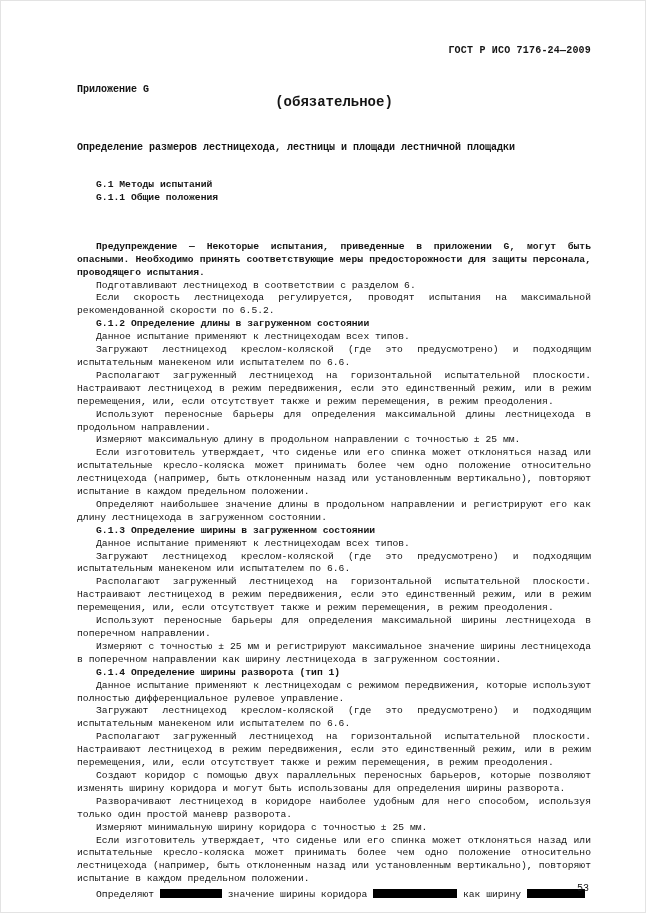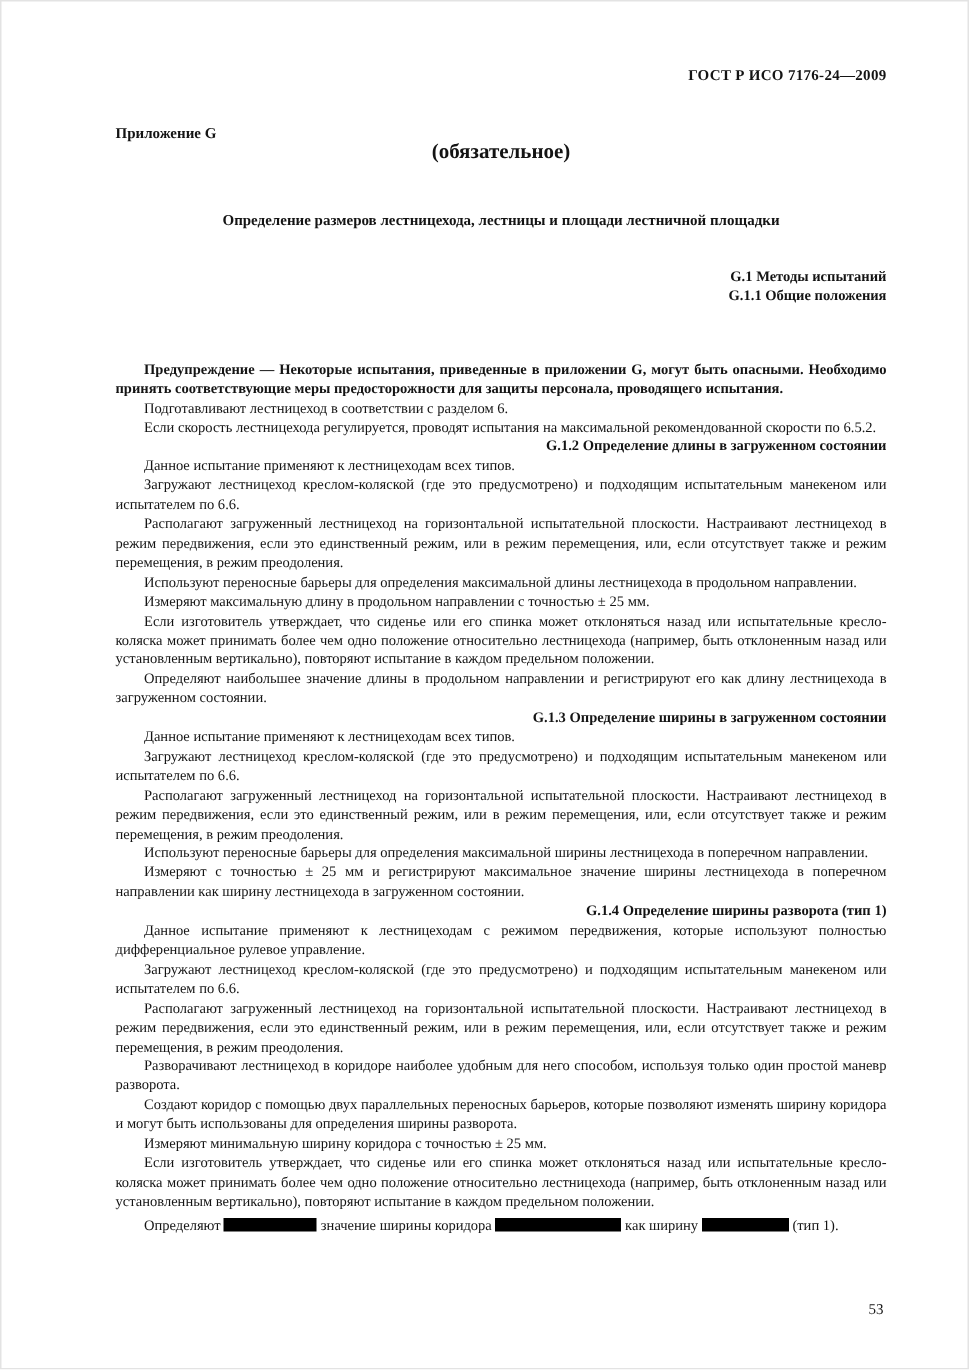--- a/index.html
+++ b/index.html
@@ -3,21 +3,21 @@
 <meta charset="utf-8">
 <style>
   html, body { margin: 0; padding: 0; background: #ffffff; }
   .page {
     position: relative;
     width: 646px;
     height: 913px;
     background: #ffffff;
     box-sizing: border-box;
     border: 1px solid #e3e3e3;
-    font-family: Liberation Serif, serif;
+    font-family: Liberation Mono, monospace;
     color: #141414;
     overflow: hidden;
   }
   .content {
     position: absolute;
     left: 76px;
     top: 44px;
     width: 514px;
   }
   .header-row {
@@ -34,53 +34,53 @@
     line-height: 12px;
   }
   .annex-sublabel {
     text-align: center;
     font-size: 14px;
     font-weight: bold;
     line-height: 12px;
   }
   .doc-title {
     margin-top: 33px;
-    text-align: center;
+    text-align: left;
     font-size: 10px;
     font-weight: bold;
     line-height: 13px;
   }
   .doc-body {
     margin-top: 25px;
     font-size: 9.7px;
     line-height: 12.9px;
     text-align: justify;
   }
   .para {
     margin: 0;
     text-indent: 19px;
   }
-  .para.heading { font-weight: bold; text-align: right; }
+  .para.heading { font-weight: bold; text-align: left; }
   .para.warning { font-weight: bold; margin-top: 36px; }
   .redacted-line {
     margin-top: 3px;
     text-indent: 19px;
     white-space: nowrap;
     overflow: hidden;
   }
   .redact-bar {
     display: inline-block;
     height: 9px;
     background: #000000;
     vertical-align: -1px;
   }
   .page-number {
     position: absolute;
     right: 56px;
-    bottom: 33px;
+    bottom: 18px;
     font-size: 10px;
   }
 </style>
 </head>
 <body>
 
 <div class="page">
   <div class="content">
 
     <div class="header-row">
@@ -111,22 +111,22 @@
         <div class="para heading">G.1.3 Определение ширины в загруженном состоянии</div>
         <div class="para body">Данное испытание применяют к лестницеходам всех типов.</div>
         <div class="para body">Загружают лестницеход креслом-коляской (где это предусмотрено) и подходящим испытательным манекеном или испытателем по 6.6.</div>
         <div class="para body">Располагают загруженный лестницеход на горизонтальной испытательной плоскости. Настраивают лестницеход в режим передвижения, если это единственный режим, или в режим перемещения, или, если отсутствует также и режим перемещения, в режим преодоления.</div>
         <div class="para body">Используют переносные барьеры для определения максимальной ширины лестницехода в поперечном направлении.</div>
         <div class="para body">Измеряют с точностью ± 25 мм и регистрируют максимальное значение ширины лестницехода в поперечном направлении как ширину лестницехода в загруженном состоянии.</div>
         <div class="para heading">G.1.4 Определение ширины разворота (тип 1)</div>
         <div class="para body">Данное испытание применяют к лестницеходам с режимом передвижения, которые используют полностью дифференциальное рулевое управление.</div>
         <div class="para body">Загружают лестницеход креслом-коляской (где это предусмотрено) и подходящим испытательным манекеном или испытателем по 6.6.</div>
         <div class="para body">Располагают загруженный лестницеход на горизонтальной испытательной плоскости. Настраивают лестницеход в режим передвижения, если это единственный режим, или в режим перемещения, или, если отсутствует также и режим перемещения, в режим преодоления.</div>
+        <div class="para body">Создают коридор с помощью двух параллельных переносных барьеров, которые позволяют изменять ширину коридора и могут быть использованы для определения ширины разворота.</div>
         <div class="para body">Разворачивают лестницеход в коридоре наиболее удобным для него способом, используя только один простой маневр разворота.</div>
-        <div class="para body">Создают коридор с помощью двух параллельных переносных барьеров, которые позволяют изменять ширину коридора и могут быть использованы для определения ширины разворота.</div>
         <div class="para body">Измеряют минимальную ширину коридора с точностью ± 25 мм.</div>
         <div class="para body">Если изготовитель утверждает, что сиденье или его спинка может отклоняться назад или испытательные кресло-коляска может принимать более чем одно положение относительно лестницехода (например, быть отклоненным назад или установленным вертикально), повторяют испытание в каждом предельном положении.</div>
       </div>
 
     <div class="doc-body redacted-line" style="margin-top:3px;">
       
     <span>Определяют</span> <span class="redact-bar" style="width: 62px;"></span> <span>значение ширины коридора</span> <span class="redact-bar" style="width: 84px;"></span> <span>как ширину</span> <span class="redact-bar" style="width: 58px;"></span> <span>(тип 1).</span> </div>
 
   </div>
 

